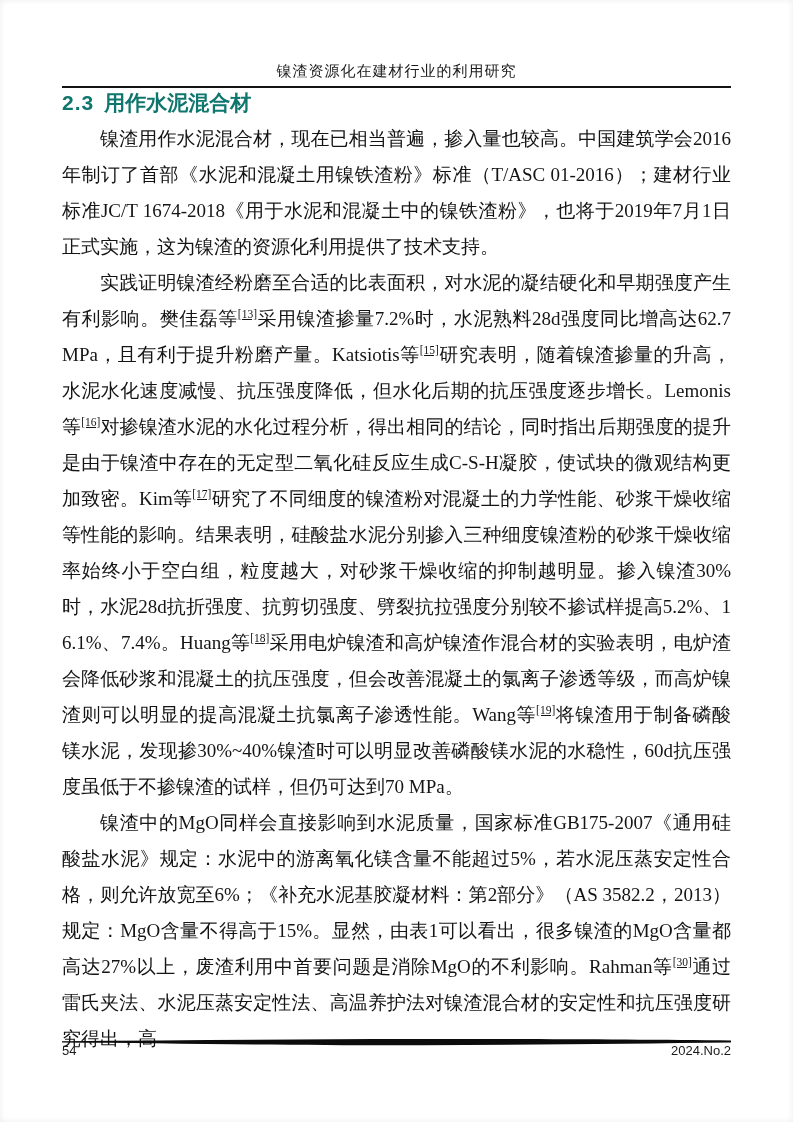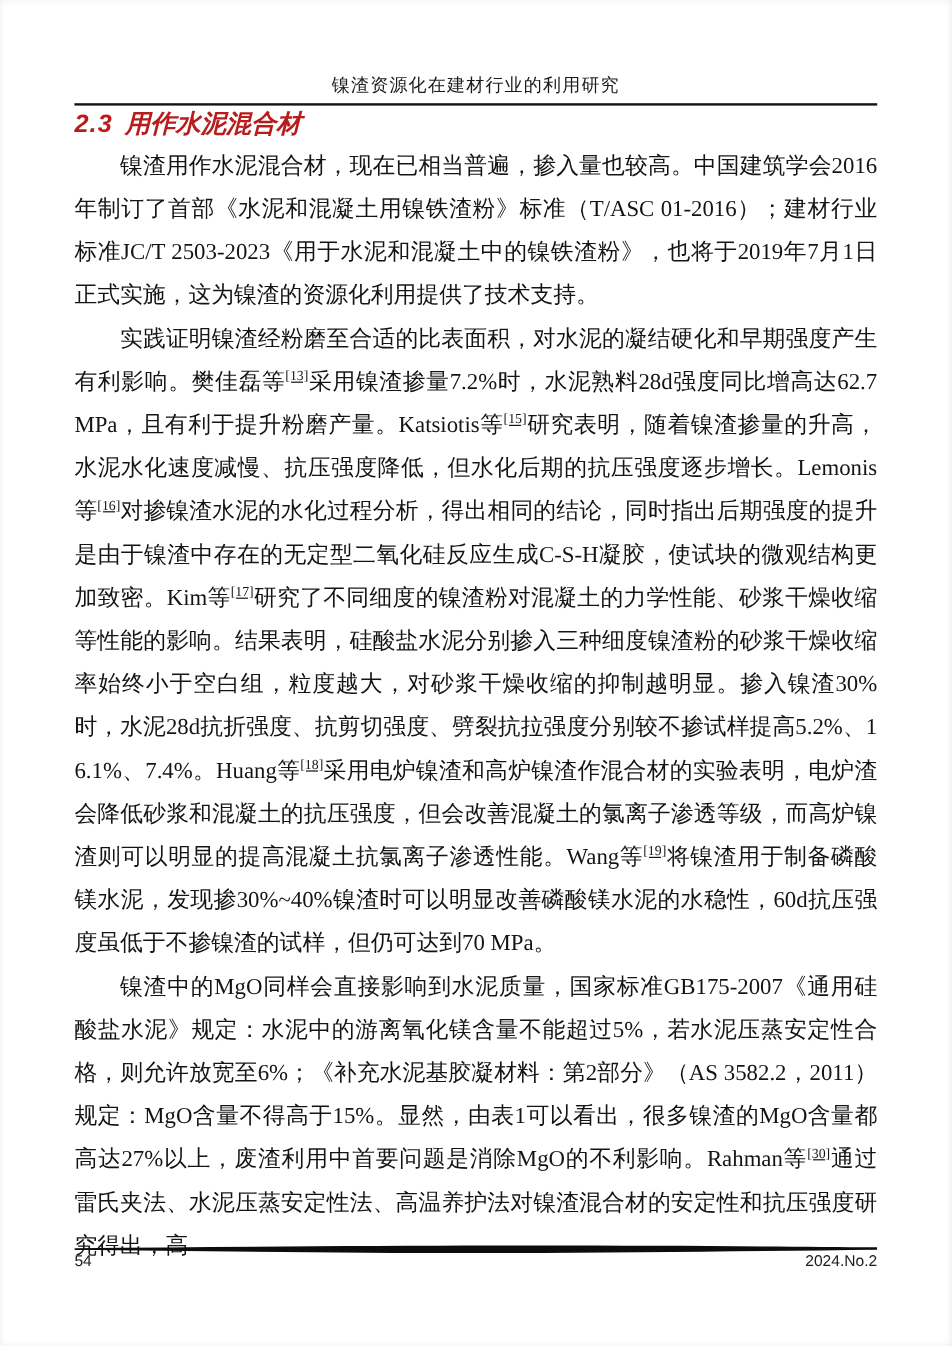--- a/index.html
+++ b/index.html
@@ -26,23 +26,22 @@
   }
   .header-rule {
     position: absolute; top: 86px; left: 62px; width: 669px;
     height: 2px; background: #141414;
   }
   .section-heading {
     position: absolute; top: 89px; left: 62px; width: 669px;
     font-family: "Liberation Sans", "DejaVu Sans", sans-serif;
     font-weight: bold;
     font-size: 21px;
-    color: #b91c1c;
+    color: #0f766e;
     white-space: nowrap;
-    font-style: italic;
   }
   .section-heading .sec-num { letter-spacing: 1px; margin-right: 10px; }
   .body-text {
     position: absolute; top: 121px; left: 62px; width: 669px;
   }
   p.para {
     margin: 0;
     font-size: 19px;
     line-height: 36px;
     text-align: justify;
@@ -79,23 +78,23 @@
 
   <div class="running-title">镍渣资源化在建材行业的利用研究</div>
 
   <div class="header-rule"></div>
 
   <div class="section-heading">
     <span class="sec-num">2.3</span><span>用作水泥混合材</span>
   </div>
 
   <div class="body-text">
-      <p class="para"><span>镍渣用作水泥混合材，现在已相当普遍，掺入量也较高。中国建筑学会2016年制订了首部《水泥和混凝土用镍铁渣粉》标准（T/ASC 01-2016）；建材行业标准JC/T 2503-2023《用于水泥和混凝土中的镍铁渣粉》，也将于2019年7月1日正式实施，这为镍渣的资源化利用提供了技术支持。</span></p>
+      <p class="para"><span>镍渣用作水泥混合材，现在已相当普遍，掺入量也较高。中国建筑学会2016年制订了首部《水泥和混凝土用镍铁渣粉》标准（T/ASC 01-2016）；建材行业标准JC/T 1674-2018《用于水泥和混凝土中的镍铁渣粉》，也将于2019年7月1日正式实施，这为镍渣的资源化利用提供了技术支持。</span></p>
       <p class="para"><span>实践证明镍渣经粉磨至合适的比表面积，对水泥的凝结硬化和早期强度产生有利影响。樊佳磊等</span><sup>[13]</sup><span>采用镍渣掺量7.2%时，水泥熟料28d强度同比增高达62.7MPa，且有利于提升粉磨产量。Katsiotis等</span><sup>[15]</sup><span>研究表明，随着镍渣掺量的升高，水泥水化速度减慢、抗压强度降低，但水化后期的抗压强度逐步增长。Lemonis等</span><sup>[16]</sup><span>对掺镍渣水泥的水化过程分析，得出相同的结论，同时指出后期强度的提升是由于镍渣中存在的无定型二氧化硅反应生成C-S-H凝胶，使试块的微观结构更加致密。Kim等</span><sup>[17]</sup><span>研究了不同细度的镍渣粉对混凝土的力学性能、砂浆干燥收缩等性能的影响。结果表明，硅酸盐水泥分别掺入三种细度镍渣粉的砂浆干燥收缩率始终小于空白组，粒度越大，对砂浆干燥收缩的抑制越明显。掺入镍渣30%时，水泥28d抗折强度、抗剪切强度、劈裂抗拉强度分别较不掺试样提高5.2%、16.1%、7.4%。Huang等</span><sup>[18]</sup><span>采用电炉镍渣和高炉镍渣作混合材的实验表明，电炉渣会降低砂浆和混凝土的抗压强度，但会改善混凝土的氯离子渗透等级，而高炉镍渣则可以明显的提高混凝土抗氯离子渗透性能。Wang等</span><sup>[19]</sup><span>将镍渣用于制备磷酸镁水泥，发现掺30%~40%镍渣时可以明显改善磷酸镁水泥的水稳性，60d抗压强度虽低于不掺镍渣的试样，但仍可达到70 MPa。</span></p>
-      <p class="para"><span>镍渣中的MgO同样会直接影响到水泥质量，国家标准GB175-2007《通用硅酸盐水泥》规定：水泥中的游离氧化镁含量不能超过5%，若水泥压蒸安定性合格，则允许放宽至6%；《补充水泥基胶凝材料：第2部分》（AS 3582.2，2011）规定：MgO含量不得高于15%。显然，由表1可以看出，很多镍渣的MgO含量都高达27%以上，废渣利用中首要问题是消除MgO的不利影响。Rahman等</span><sup>[30]</sup><span>通过雷氏夹法、水泥压蒸安定性法、高温养护法对镍渣混合材的安定性和抗压强度研究得出，高</span></p>
+      <p class="para"><span>镍渣中的MgO同样会直接影响到水泥质量，国家标准GB175-2007《通用硅酸盐水泥》规定：水泥中的游离氧化镁含量不能超过5%，若水泥压蒸安定性合格，则允许放宽至6%；《补充水泥基胶凝材料：第2部分》（AS 3582.2，2013）规定：MgO含量不得高于15%。显然，由表1可以看出，很多镍渣的MgO含量都高达27%以上，废渣利用中首要问题是消除MgO的不利影响。Rahman等</span><sup>[30]</sup><span>通过雷氏夹法、水泥压蒸安定性法、高温养护法对镍渣混合材的安定性和抗压强度研究得出，高</span></p>
     </div>
 
   <div class="footer-rule">
     <svg width="669" height="9" viewBox="0 0 669 9">
       <path d="M0,3.2 C120,2.2 240,1.2 350,1.0 C460,0.8 580,1.6 669,2.4
                L669,4.4 C580,5.4 470,6.8 360,7.2 C250,7.6 110,5.4 0,4.6 Z" fill="#0c0c0c"></path>
     </svg>
   </div>
 
   <div class="footer-row">

